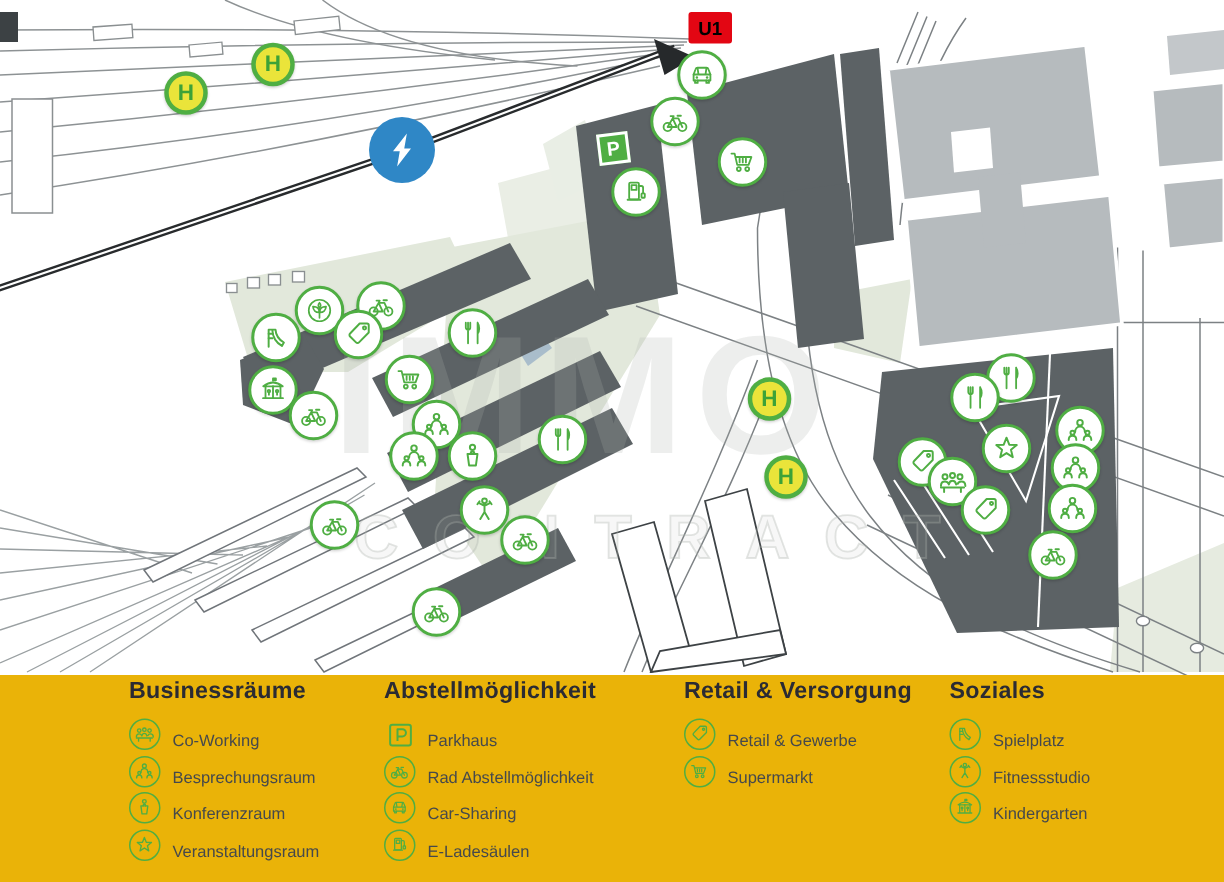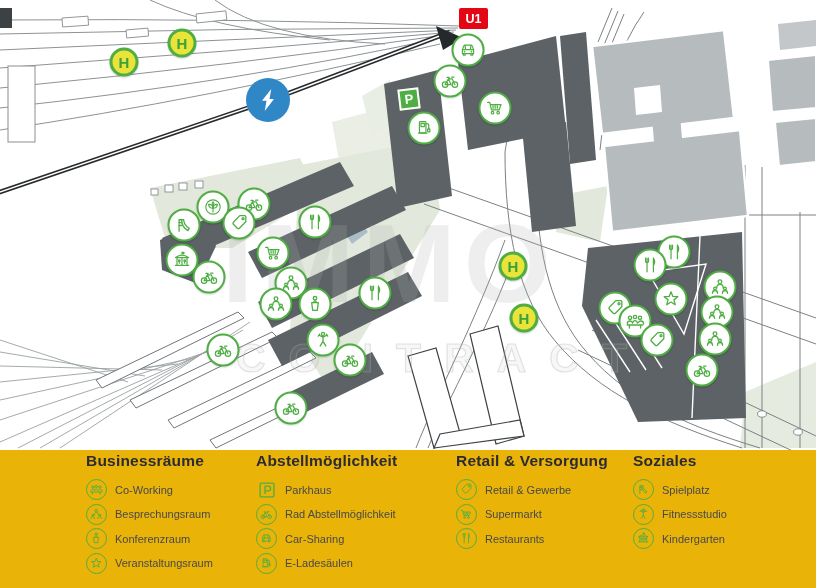--- a/index.html
+++ b/index.html
@@ -28,32 +28,32 @@
       transform:translate(-50%,-50%);box-shadow:0 1px 2px rgba(0,0,0,.18);color:var(--green)}
   .mk svg{width:21px;height:21px;display:block}
   .stop{position:absolute;width:29px;height:29px;border-radius:50%;background:var(--yellow);
       border:3px solid var(--green);color:#3ca238;font-weight:800;font-size:15px;
       display:flex;align-items:center;justify-content:center;transform:translate(-50%,-50%);
       box-shadow:0 1px 2px rgba(0,0,0,.2)}
   .sbahn{position:absolute;width:44px;height:44px;border-radius:50%;background:var(--blue);
       display:flex;align-items:center;justify-content:center;transform:translate(-50%,-50%)}
   .sbahn svg{width:30px;height:30px;display:block}
   .u1{position:absolute;left:459px;top:8px;width:29px;height:21px;background:var(--red);
-      border-radius:2px;color:#ffffff;font-weight:700;font-size:12.5px;
+      border-radius:2px;color:#000000;font-weight:700;font-size:12.5px;
       display:flex;align-items:center;justify-content:center}
   .psign{position:absolute;width:21px;height:21px;background:var(--green);border:2px solid #fff;
       color:#fff;font-weight:800;font-size:13px;display:flex;align-items:center;justify-content:center;
       transform:translate(-50%,-50%) rotate(-7deg)}
 
   
   .legend{position:absolute;left:0;top:450px;width:816px;height:138px;background:#eab308;z-index:4}
   .lcol{position:absolute;top:2px}
   .lcol.c0{left:86px}.lcol.c1{left:256px}.lcol.c2{left:456px}.lcol.c3{left:633px}
   .ltitle{font-size:15.5px;font-weight:800;color:var(--heading);margin:0 0 9px 0;letter-spacing:.2px}
-  .lrow{display:flex;align-items:center;margin-bottom:3.5px;height:21px}
+  .lrow{display:flex;align-items:flex-end;margin-bottom:3.5px;height:21px}
   .lic{width:21px;height:21px;border-radius:50%;border:1.6px solid var(--green);color:var(--green);
        display:flex;align-items:center;justify-content:center;flex:0 0 auto}
   .lic svg{width:14.5px;height:14.5px;display:block}
   .lic.square{border:none;border-radius:0}
   .lic.square svg{width:20px;height:20px}
   .llabel{font-size:11px;color:var(--label);margin-left:8px;white-space:nowrap}
   .defs{position:absolute;width:0;height:0;overflow:hidden}
 </style>
 </head>
 <body>
@@ -516,28 +516,20 @@
           <span class="llabel">Retail &amp; Gewerbe</span>
         </div>
         <div class="lrow">
           <span class="lic">
             <svg viewBox="0 0 24 24">
               <use href="#i-cart" xlink:href="#i-cart"></use>
             </svg>
           </span>
           <span class="llabel">Supermarkt</span>
         </div>
-        <div class="lrow">
-          <span class="lic">
-            <svg viewBox="0 0 24 24">
-              <use href="#i-cutlery" xlink:href="#i-cutlery"></use>
-            </svg>
-          </span>
-          <span class="llabel">Restaurants</span>
-        </div>
       </div>
       <div class="lcol c3">
         <div class="ltitle">Soziales</div>
         <div class="lrow">
           <span class="lic">
             <svg viewBox="0 0 24 24">
               <use href="#i-slide" xlink:href="#i-slide"></use>
             </svg>
           </span>
           <span class="llabel">Spielplatz</span>

